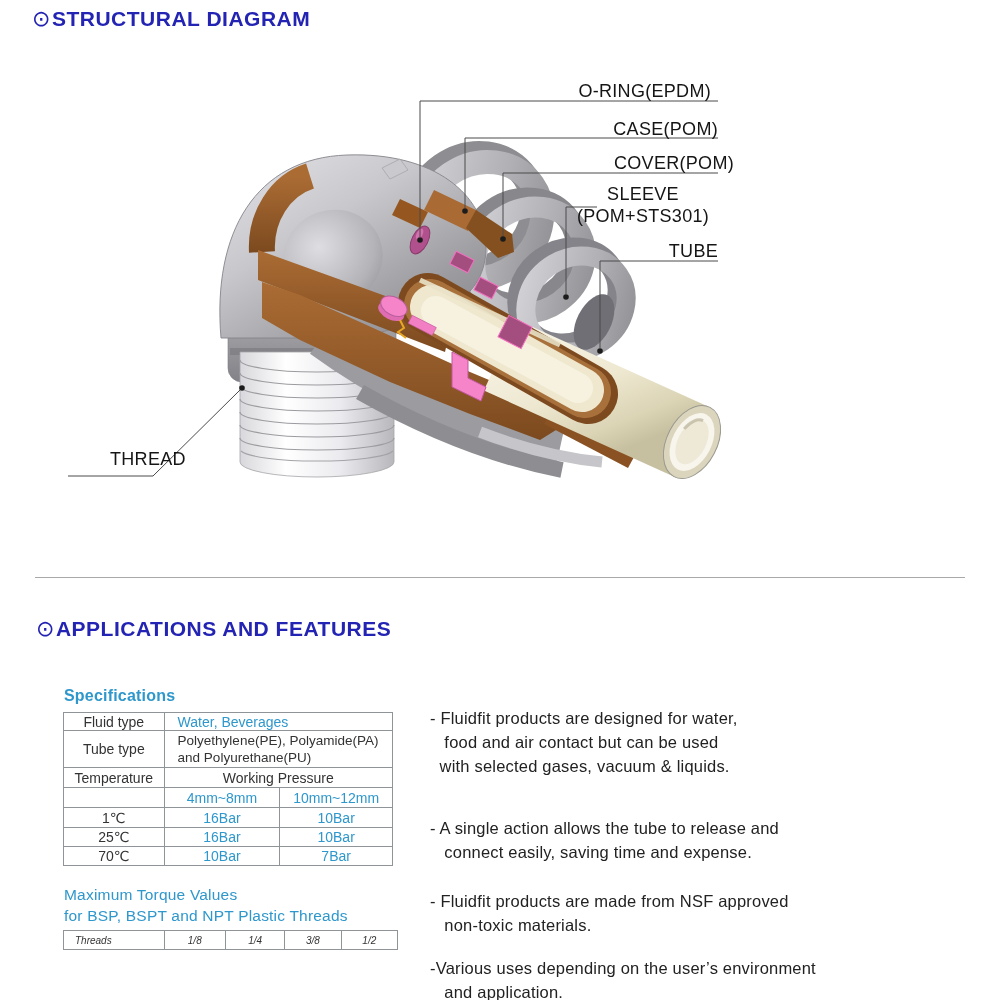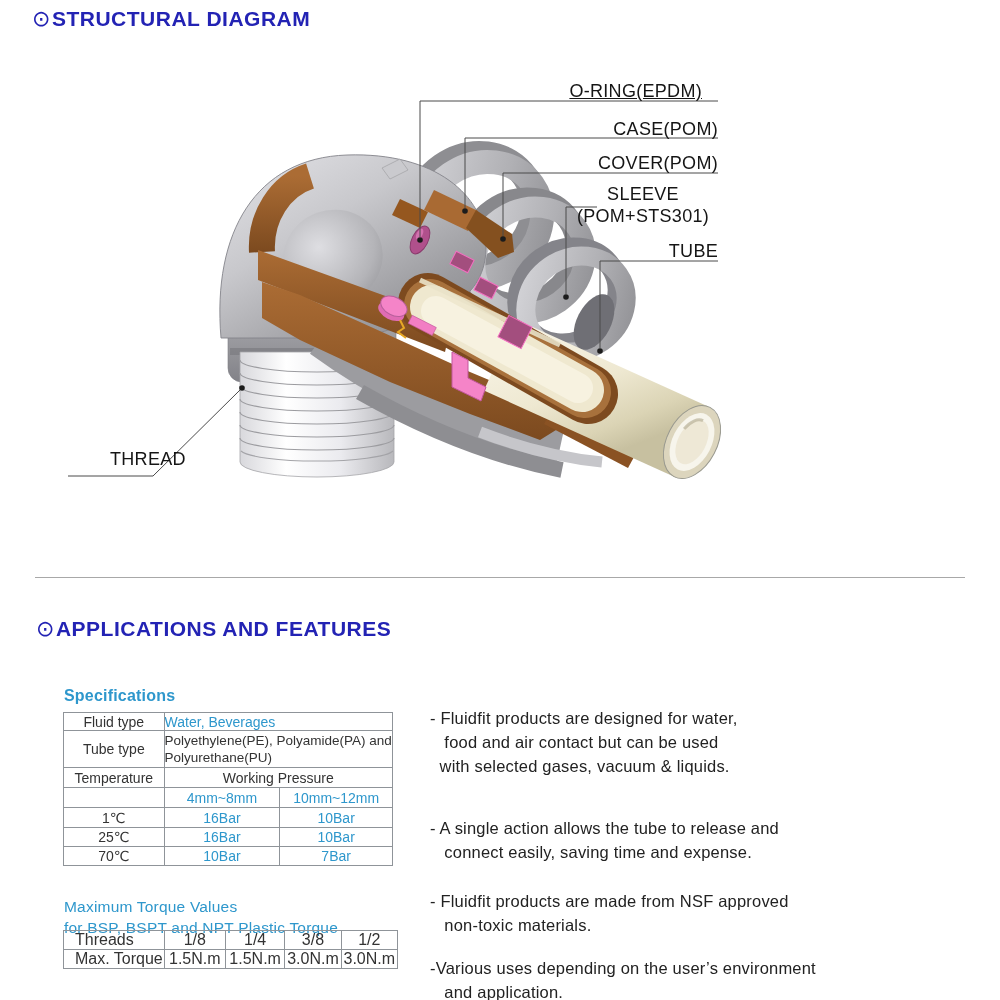--- a/index.html
+++ b/index.html
@@ -26,27 +26,27 @@
     font-size:18px;color:#151515;letter-spacing:0.3px;white-space:nowrap;
   }
   .divider{height:1px;background:#a8a8a8;}
   
   .spec-title{font-size:16px;font-weight:bold;color:var(--accent-blue);letter-spacing:0.2px;}
   table{border-collapse:collapse;table-layout:fixed;}
   td{border:1px solid var(--table-border);font-size:14px;color:#333;
      text-align:center;vertical-align:middle;overflow:hidden;}
   .spec-table{width:330px;}
   .spec-table .lab{text-align:center;}
-  .spec-table .val-left{text-align:left;}
+  .spec-table .val-left{text-align:left;padding-left:13px;}
   .blue{color:var(--accent-blue);}
   .small{font-size:13.5px;line-height:17px;}
   
-  .torque-title{font-size:15.5px;color:var(--accent-blue);line-height:21px;letter-spacing:0.2px;margin-top:12px;}
+  .torque-title{font-size:15.5px;color:var(--accent-blue);line-height:21px;letter-spacing:0.2px;}
   .torque-table{width:335px;}
-  .torque-table td{font-size:16px;height:19px;}
+  .torque-table td{font-size:10px;height:19px;font-style:italic;}
   .torque-table .lab{text-align:left;padding-left:11px;}
   
   .feature{
     font-size:16.5px;line-height:24px;letter-spacing:0.2px;color:#222;
     white-space:pre-wrap;width:520px;margin-top:20px;
   }
 </style>
 </head>
 <body>
 
@@ -196,23 +196,23 @@
   <g fill="#1c1c1c">
     <circle cx="420" cy="240" r="2.8"></circle>
     <circle cx="465" cy="211" r="2.8"></circle>
     <circle cx="503" cy="239" r="2.8"></circle>
     <circle cx="566" cy="297" r="2.8"></circle>
     <circle cx="600" cy="351" r="2.8"></circle>
     <circle cx="242" cy="388" r="2.8"></circle>
   </g>
 </svg>
 
-<div class="abs diagram-label" style="right:298px;top:81px;text-decoration:underline;">O-RING(EPDM)</div>
+<div class="abs diagram-label" style="right:289px;top:81px;">O-RING(EPDM)</div>
 <div class="abs diagram-label" style="right:282px;top:119px;">CASE(POM)</div>
-<div class="abs diagram-label" style="right:282px;top:153px;margin-left:27px;">COVER(POM)</div>
+<div class="abs diagram-label" style="right:266px;top:153px;margin-left:27px;">COVER(POM)</div>
 <div class="abs diagram-label" style="right:282px;top:183px;width:150px;text-align:center;line-height:22px;">
   <div>SLEEVE</div>
   <div>(POM+STS301)</div>
 </div>
 <div class="abs diagram-label" style="right:282px;top:241px;">TUBE</div>
 <div class="abs diagram-label" style="left:66px;top:449px;margin-left:44px;">THREAD</div>
 
 <div class="abs divider" style="left:35px;top:577px;width:930px;"></div>
 
 <div class="abs section-heading" style="left:36px;top:616px;">
@@ -257,45 +257,38 @@
   <tr style="height:19px">
     <td>70℃</td>
     <td class="blue">10Bar</td>
     <td class="blue">7Bar</td>
   </tr>
 </tbody>
   </table>
 
 <div class="abs torque-title" style="left:64px;top:884px;">
   <div>Maximum Torque Values</div>
-  <div>for BSP, BSPT and NPT Plastic Torque</div>
+  <div>for BSP, BSPT and NPT Plastic Threads</div>
 </div>
 <table class="abs torque-table" style="left:63px;top:930px;">
   <colgroup>
       <col style="width:100px">
       <col style="width:61px">
       <col style="width:59px">
       <col style="width:56px">
       <col style="width:56px">
     </colgroup>
   <tbody>
       <tr>
     <td class="lab">Threads</td>
     <td>1/8</td>
     <td>1/4</td>
     <td>3/8</td>
     <td>1/2</td>
   </tr>
-  <tr>
-    <td class="lab">Max. Torque</td>
-    <td>1.5N.m</td>
-    <td>1.5N.m</td>
-    <td>3.0N.m</td>
-    <td>3.0N.m</td>
-  </tr>
 </tbody>
   </table>
 
 <div class="abs feature" style="left:430px;top:686px;">- Fluidfit products are designed for water,
    food and air contact but can be used
   with selected gases, vacuum &amp; liquids.</div>
 <div class="abs feature" style="left:430px;top:796px;">- A single action allows the tube to release and
    connect easily, saving time and expense.</div>
 <div class="abs feature" style="left:430px;top:869px;">- Fluidfit products are made from NSF approved
    non-toxic materials.</div>

